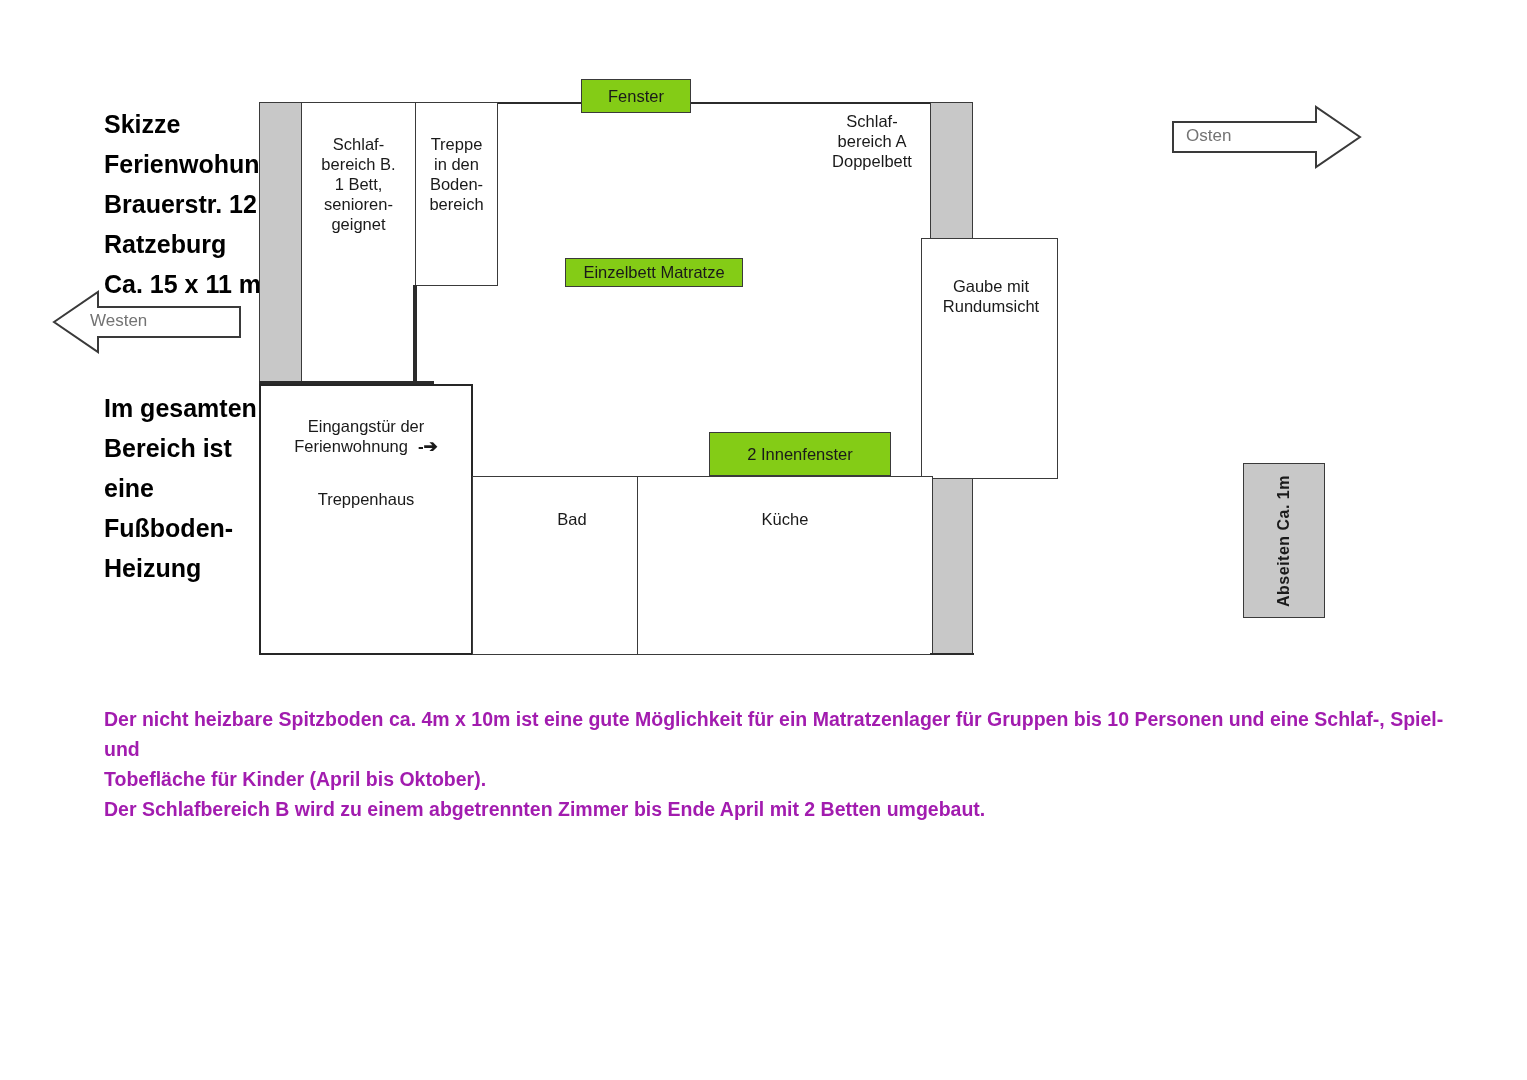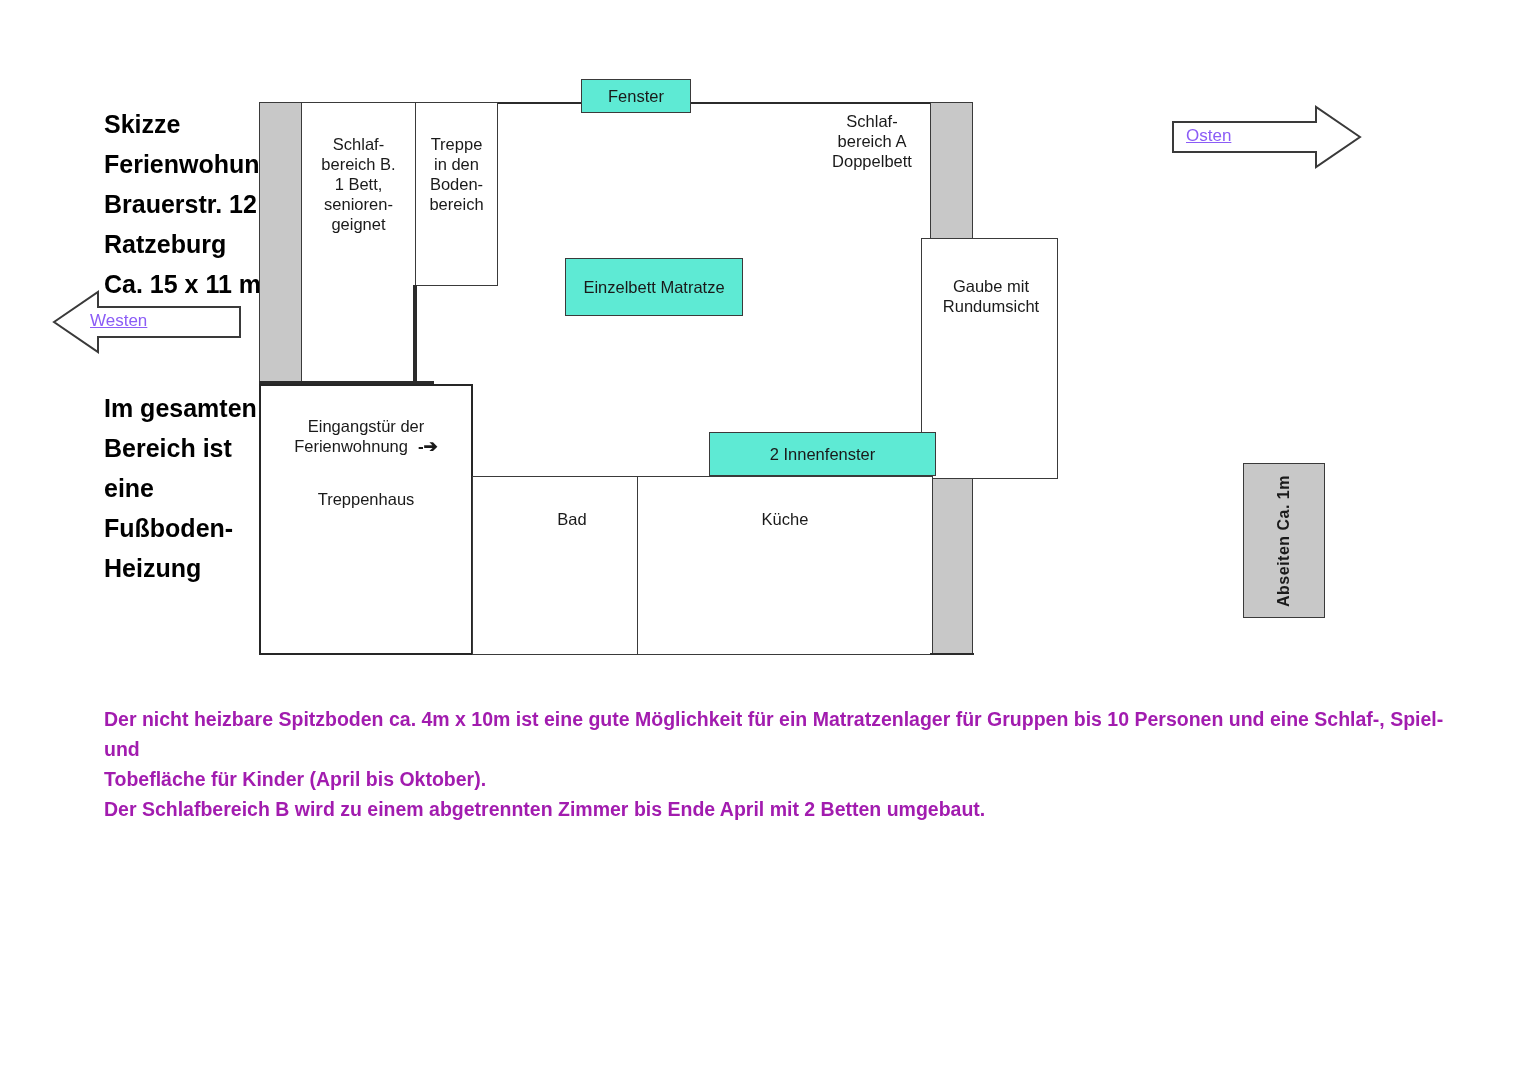--- a/index.html
+++ b/index.html
@@ -27,23 +27,22 @@
     white-space: pre-line;
     color: #000;
   }
 
   
   .compass { position: absolute; }
   .compass svg { display: block; overflow: visible; }
   .compass-label {
     position: absolute;
     font-size: 17px;
-    color: #8b5cf6;
+    color: #737373;
     white-space: nowrap;
-    text-decoration: underline;
   }
 
   
   .wall-gray {
     position: absolute;
     background: #c8c8c8;
     border: 1.6px solid #3a3a3a;
     box-sizing: border-box;
   }
   .wall-line {
@@ -64,21 +63,21 @@
     line-height: 20px;
     text-align: center;
     color: #1a1a1a;
     white-space: pre-line;
   }
 
   .callout {
     position: absolute;
     box-sizing: border-box;
     border: 1.6px solid #3a3a3a;
-    background: #5eead4;
+    background: #84cc16;
     display: flex;
     align-items: center;
     justify-content: center;
     font-size: 16.5px;
     color: #1a1a1a;
     white-space: nowrap;
   }
 
   
   .vert-box {
@@ -169,23 +168,23 @@
   <div class="room-label" style="left:812px; top:111px; width:120px;">Schlaf-
 bereich A
 Doppelbett</div>
 
   <div class="room-box" style="left:921px; top:238px; width:137px; height:241px;"></div>
   <div class="room-label" style="left:931px; top:276px; width:120px;">Gaube mit
 Rundumsicht</div>
 
   <div class="callout" style="left:581px; top:79px; width:110px; height:34px;">Fenster</div>
 
-  <div class="callout" style="left:565px; top:258px; width:178px; height:58px;">Einzelbett Matratze</div>
-
-  <div class="callout" style="left:709px; top:432px; width:227px; height:44px;">2 Innenfenster</div>
+  <div class="callout" style="left:565px; top:258px; width:178px; height:29px;">Einzelbett Matratze</div>
+
+  <div class="callout" style="left:709px; top:432px; width:182px; height:44px;">2 Innenfenster</div>
 
   <div class="wall-line" style="left:259px; top:381px; width:175px; height:3px;"></div>
 
   <div class="room-box thick" style="left:259px; top:384px; width:214px; height:271px;"></div>
   <div class="room-label" style="left:259px; top:396px; width:214px;">
     <span style="white-space:pre-line;">Eingangstür der
 Ferienwohnung</span><span class="door-arrow" style="margin-left:10px;">-➔</span>
   </div>
   <div class="room-label" style="left:259px; top:489px; width:214px;">Treppenhaus</div>
 

